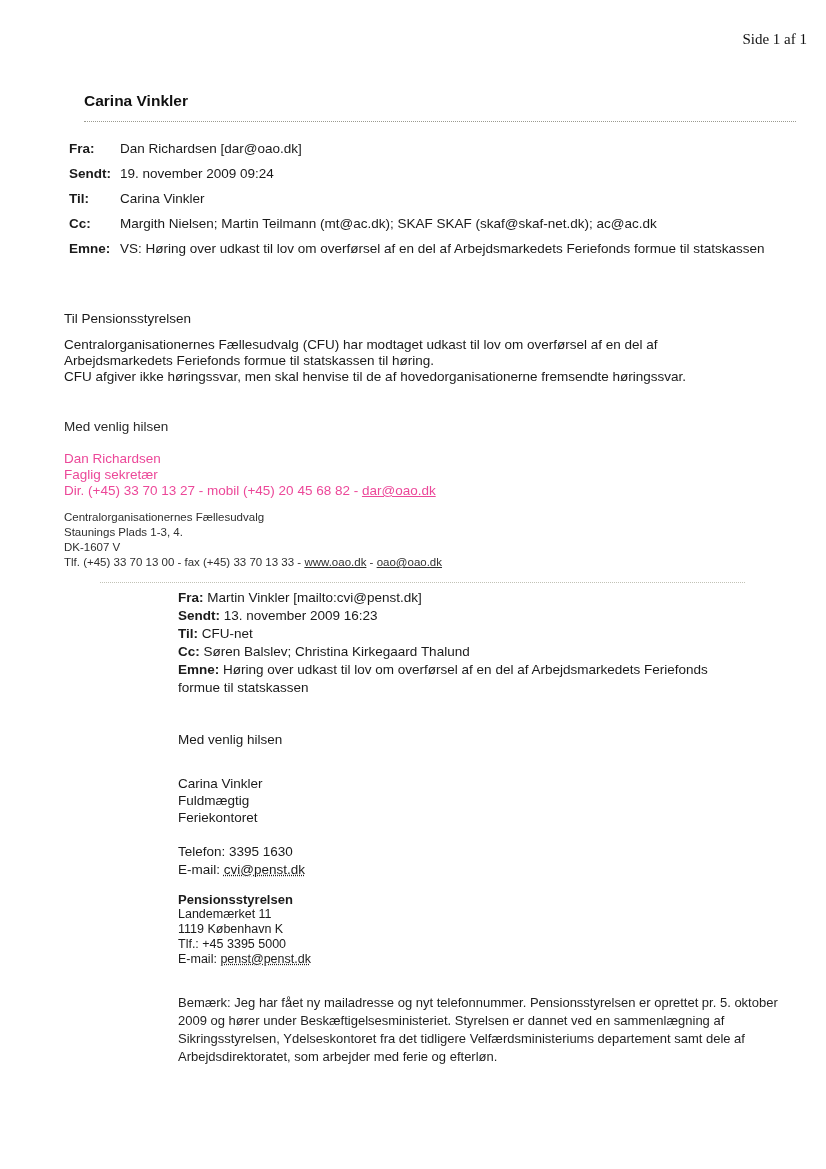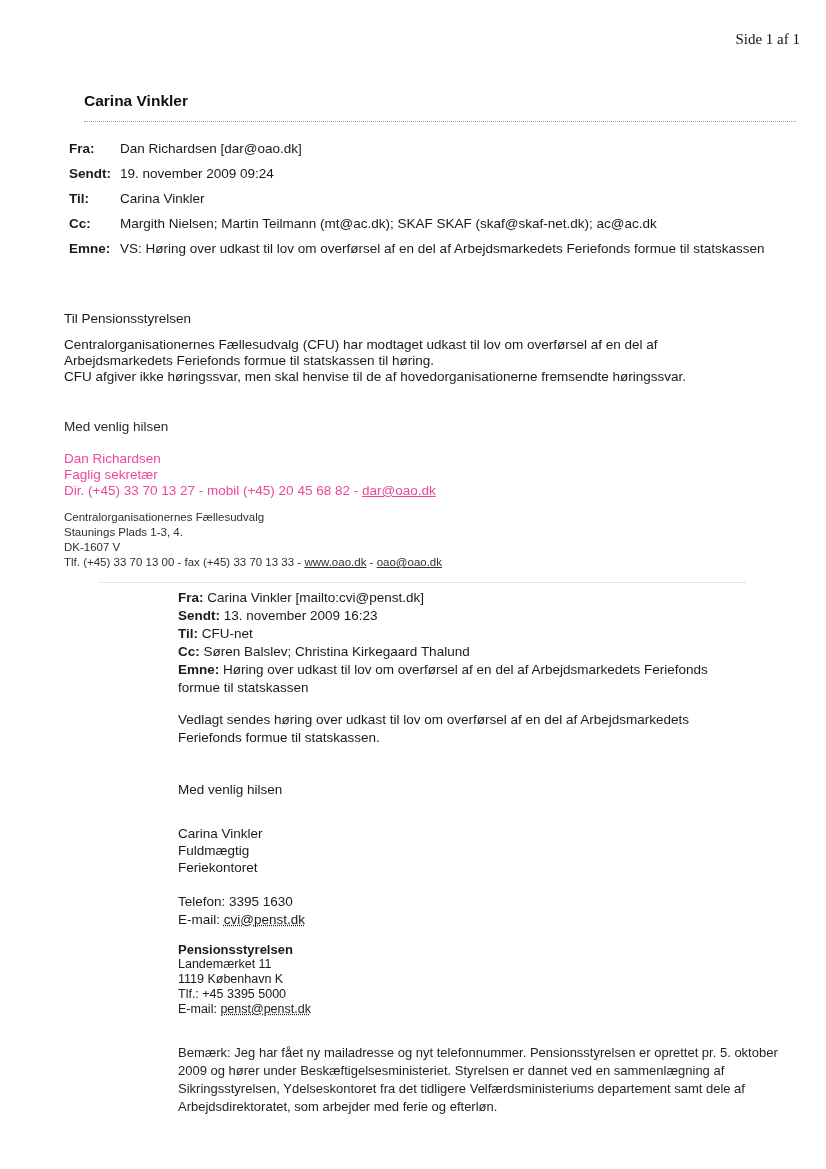--- a/index.html
+++ b/index.html
@@ -9,21 +9,21 @@
     width: 826px;
     height: 1169px;
     background: #ffffff;
     font-family: "Liberation Sans", sans-serif;
     color: #1a1a1a;
     overflow: hidden;
   }
   .page-number {
     position: absolute;
     top: 31px;
-    right: 26px;
+    right: 19px;
     font-family: "Liberation Serif", serif;
     font-size: 15px;
     color: #111;
   }
   .recipient-header {
     position: absolute;
     top: 92px;
     left: 84px;
     width: 712px;
     border-bottom: 1px dotted #9a9a90;
@@ -153,27 +153,26 @@
       <p>Staunings Plads 1-3, 4.</p>
       <p>DK-1607 V</p>
       <p><span>Tlf. (+45) 33 70 13 00 - fax (+45) 33 70 13 33 - </span><a class="doc-link">www.oao.dk</a><span> - </span><a class="doc-link">oao@oao.dk</a></p>
     </div>
   </div>
 
   <div class="section-separator"></div>
 
   <div class="quoted-block">
     <div class="quoted-fields">
-      <p><b>Fra:</b> <span>Carina Vinkler [mailto:cvi@penst.dk]</span></p>
+      <p><b>Fra:</b> <span>Martin Vinkler [mailto:cvi@penst.dk]</span></p>
       <p><b>Sendt:</b> <span>13. november 2009 16:23</span></p>
       <p><b>Til:</b> <span>CFU-net</span></p>
       <p><b>Cc:</b> <span>Søren Balslev; Christina Kirkegaard Thalund</span></p>
       <p><b>Emne:</b> <span>Høring over udkast til lov om overførsel af en del af Arbejdsmarkedets Feriefonds formue til statskassen</span></p>
     </div>
-    <p class="quoted-body">Vedlagt sendes høring over udkast til lov om overførsel af en del af Arbejdsmarkedets Feriefonds formue til statskassen.</p>
     <p class="quoted-closing">Med venlig hilsen</p>
     <div class="sig2">
       <p>Carina Vinkler</p>
       <p>Fuldmægtig</p>
       <p>Feriekontoret</p>
     </div>
     <div class="contact2">
       <p>Telefon: 3395 1630</p>
       <p><span>E-mail: </span><a class="doc-link-dotted">cvi@penst.dk</a></p>
     </div>

